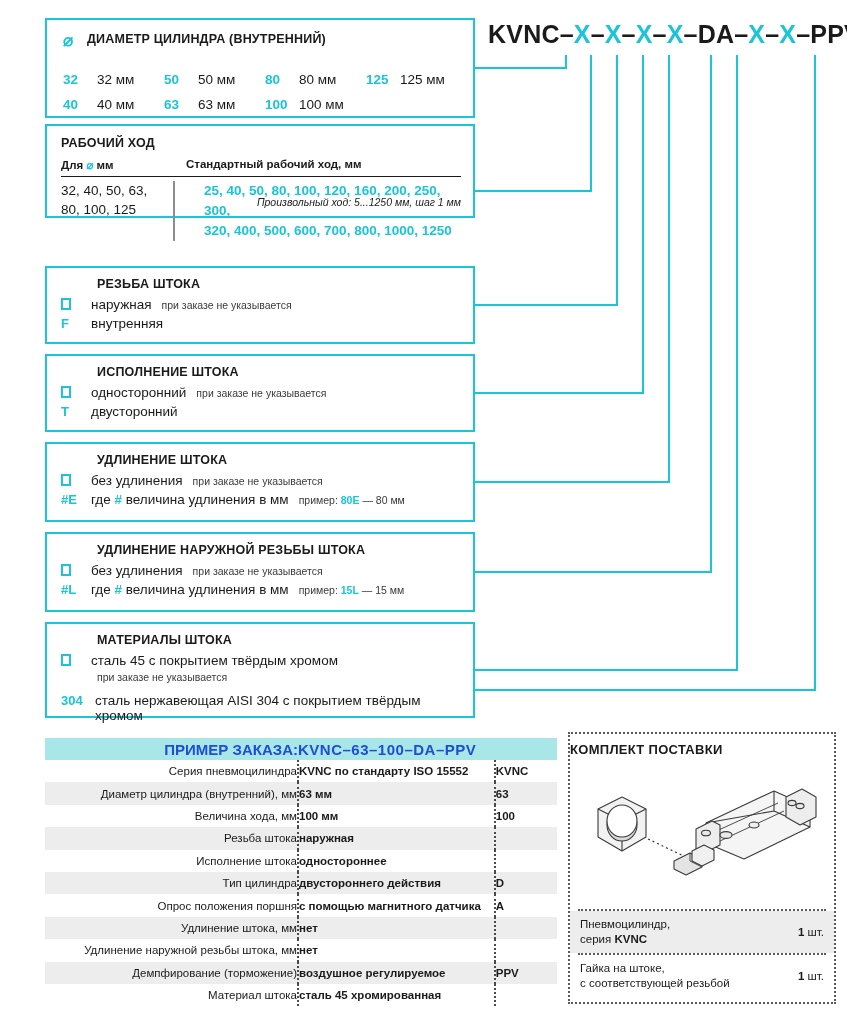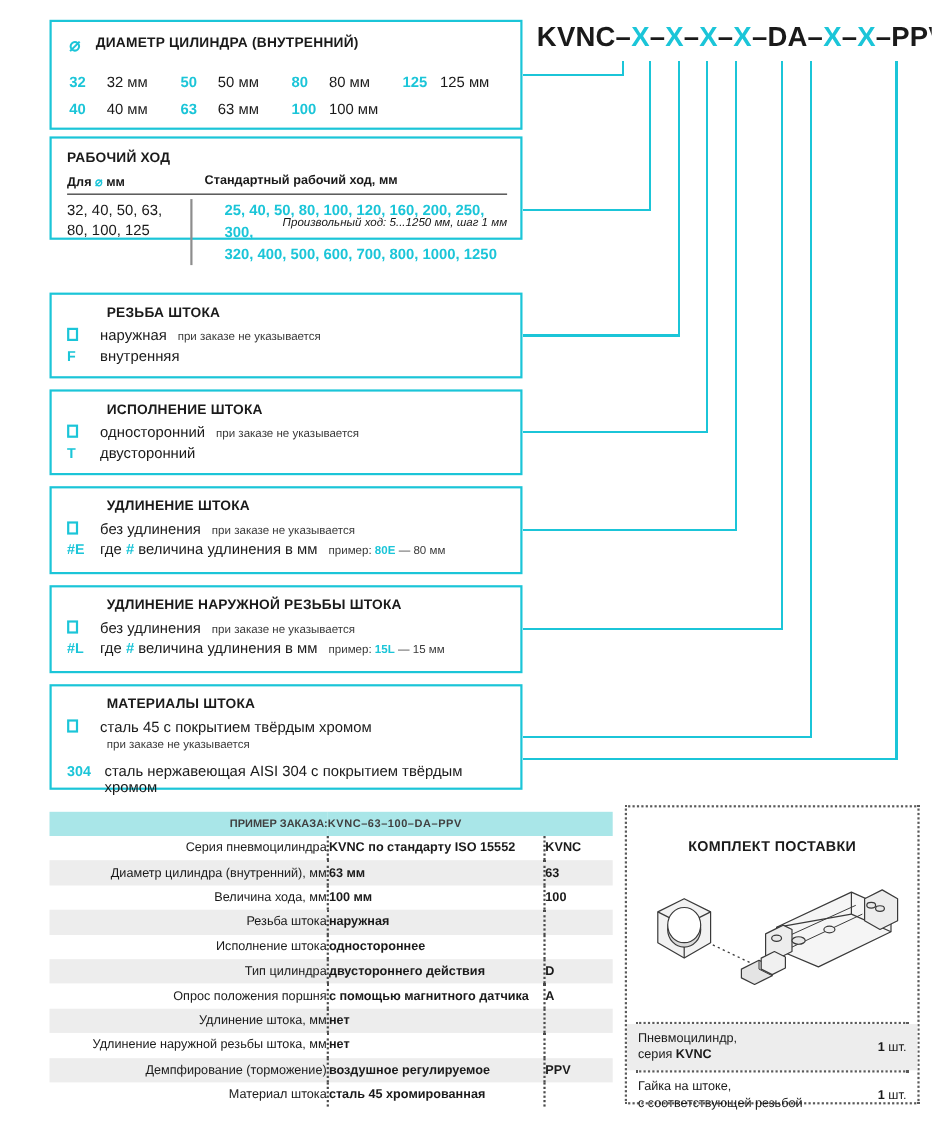--- a/index.html
+++ b/index.html
@@ -52,21 +52,21 @@
   #box-diam .title { position: absolute; left: 40px; top: 12px; }
   .dia-sym {
     position: absolute; left: 16px; top: 10px;
     color: #1BC5D8; font-size: 17px; font-weight: bold;
   }
   .dia-grid {
     position: absolute; left: 16px; top: 42px; right: 10px;
     display: grid; grid-template-columns: repeat(4, 1fr);
     grid-auto-rows: 25px; column-gap: 4px;
   }
-  .dia-cell { display: flex; align-items: center; }
+  .dia-cell { display: flex; align-items: flex-end; }
   .dia-cell b { color: #1BC5D8; font-size: 13.5px; min-width: 34px; display:inline-block; }
   .dia-cell span { font-size: 13.5px; }
 
   
   #box-stroke { left: 45px; top: 124px; width: 430px; height: 94px; }
   #box-stroke .title { position: absolute; left: 14px; top: 10px; }
   .stroke-tbl { position: absolute; left: 14px; top: 32px; right: 12px; }
   .st-head { display: flex; font-size: 11.5px; font-weight: bold; padding-bottom: 4px; }
   .st-head .c1 { width: 112px; }
   .st-head .c2 { flex: 1; padding-left: 13px; }
@@ -98,22 +98,22 @@
   .sub-note { font-size: 10.5px; color: #3a3a3a; margin-left: 36px; margin-top: -2px; }
 
   
   #order-tbl {
     position: absolute; left: 45px; top: 738px; width: 512px;
     border-collapse: collapse;
     font-size: 11.5px;
   }
   #order-tbl td { padding: 0; }
   .ot-head td {
-    background: #A9E6E8; font-weight: bold; font-size: 10px;
-    height: 22px; color: #404040;
+    background: #A9E6E8; font-weight: bold; font-size: 15px;
+    height: 22px; color: #1d4ed8;
   }
   .ot-head .h-label { text-align: right; padding-right: 9px; }
   .ot-head .h-value { padding-left: 9px; letter-spacing: .5px; }
   .ot-row td { height: 22.4px; vertical-align: middle; }
   .ot-row.alt td { background: #EDEDED; }
   .ot-label {
     text-align: right; padding-right: 9px;
     width: 252px; color: #1a1a1a; font-size: 11.5px; margin-top: 16px;
   }
   .ot-value {
@@ -124,22 +124,22 @@
     padding-left: 9px; font-weight: bold; font-size: 11.5px;
     border-left: 2px dotted #4a4a4a; width: 62px;
   }
 
   
   #kit {
     position: absolute; left: 568px; top: 732px; width: 268px; height: 272px;
     border: 2px dotted #5a5a5a; background: #fff;
   }
   #kit .kit-title {
-    text-align: center; font-size: 13px; font-weight: bold;
-    margin-top: 28px; letter-spacing: .3px;
+    text-align: left; font-size: 13px; font-weight: bold;
+    margin-top: 8px; letter-spacing: .3px;
   }
   #kit .kit-img { position: relative; height: 140px; margin: 6px 8px 0 8px; }
   #kit .kit-sep { height: 2px; border-top: 2px dotted #5a5a5a; margin: 6px 8px 0 8px; }
   .kit-item {
     display: flex; align-items: center; justify-content: space-between;
     padding: 6px 10px; font-size: 11.5px; line-height: 15px;
   }
   .kit-item.shaded { background: #EDEDED; justify-content: space-between; }
   .kit-item .qty { font-size: 11.5px; white-space: nowrap; padding-left: 8px; }
   .kit-item .qty b { font-weight: bold; }

